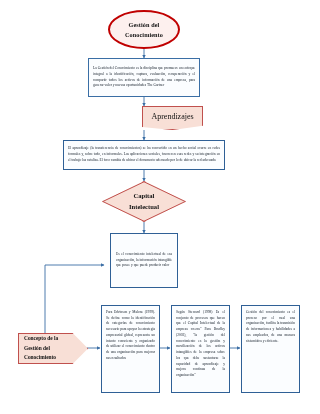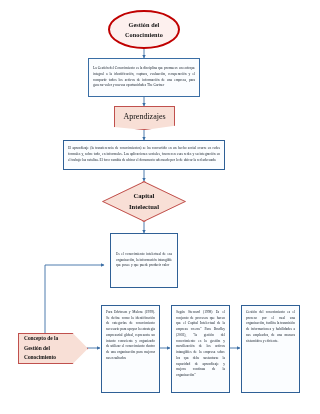--- a/index.html
+++ b/index.html
@@ -82,20 +82,21 @@
     box-sizing: border-box;
     display: flex;
     align-items: center;
   }
 
   
   .banner {
     background: #f8dfd6;
     border: 1.1px solid #c0504d;
     clip-path: polygon(0% 0%, 100% 0%, 100% 82%, 50% 100%, 0% 88%);
+    margin-left: 28px;
     -webkit-clip-path: polygon(0% 0%, 100% 0%, 100% 82%, 50% 100%, 0% 88%);
   }
   .banner .label {
     font-size: 8px;
     font-weight: normal;
     color: #111;
     margin-bottom: 3px;
   }
 
   

